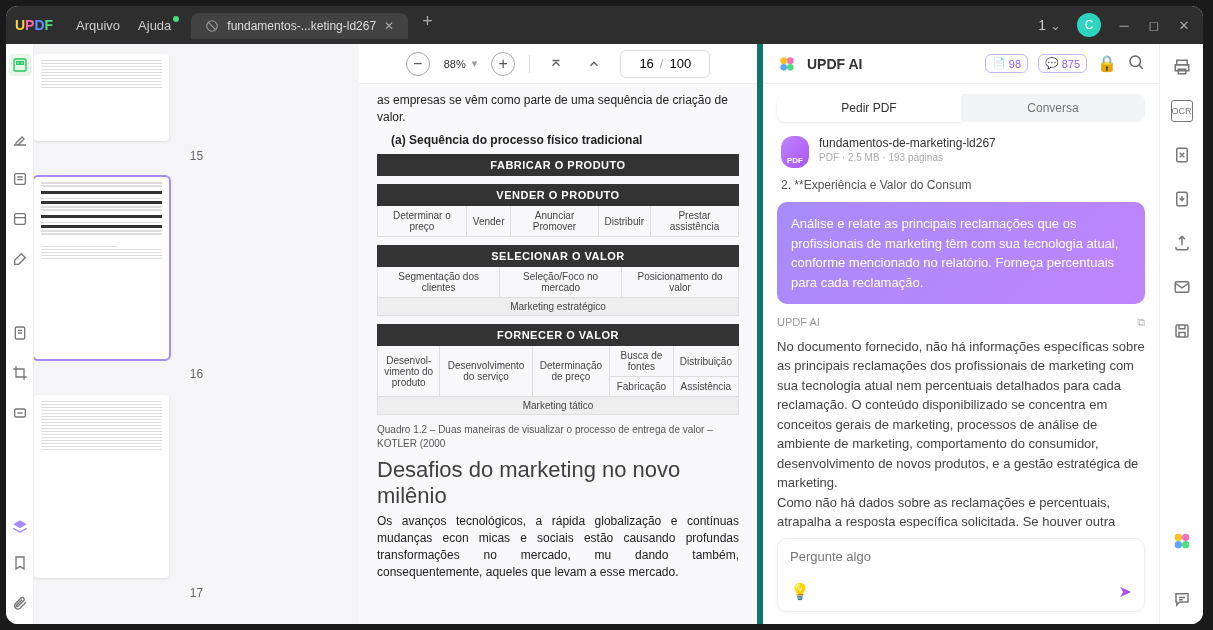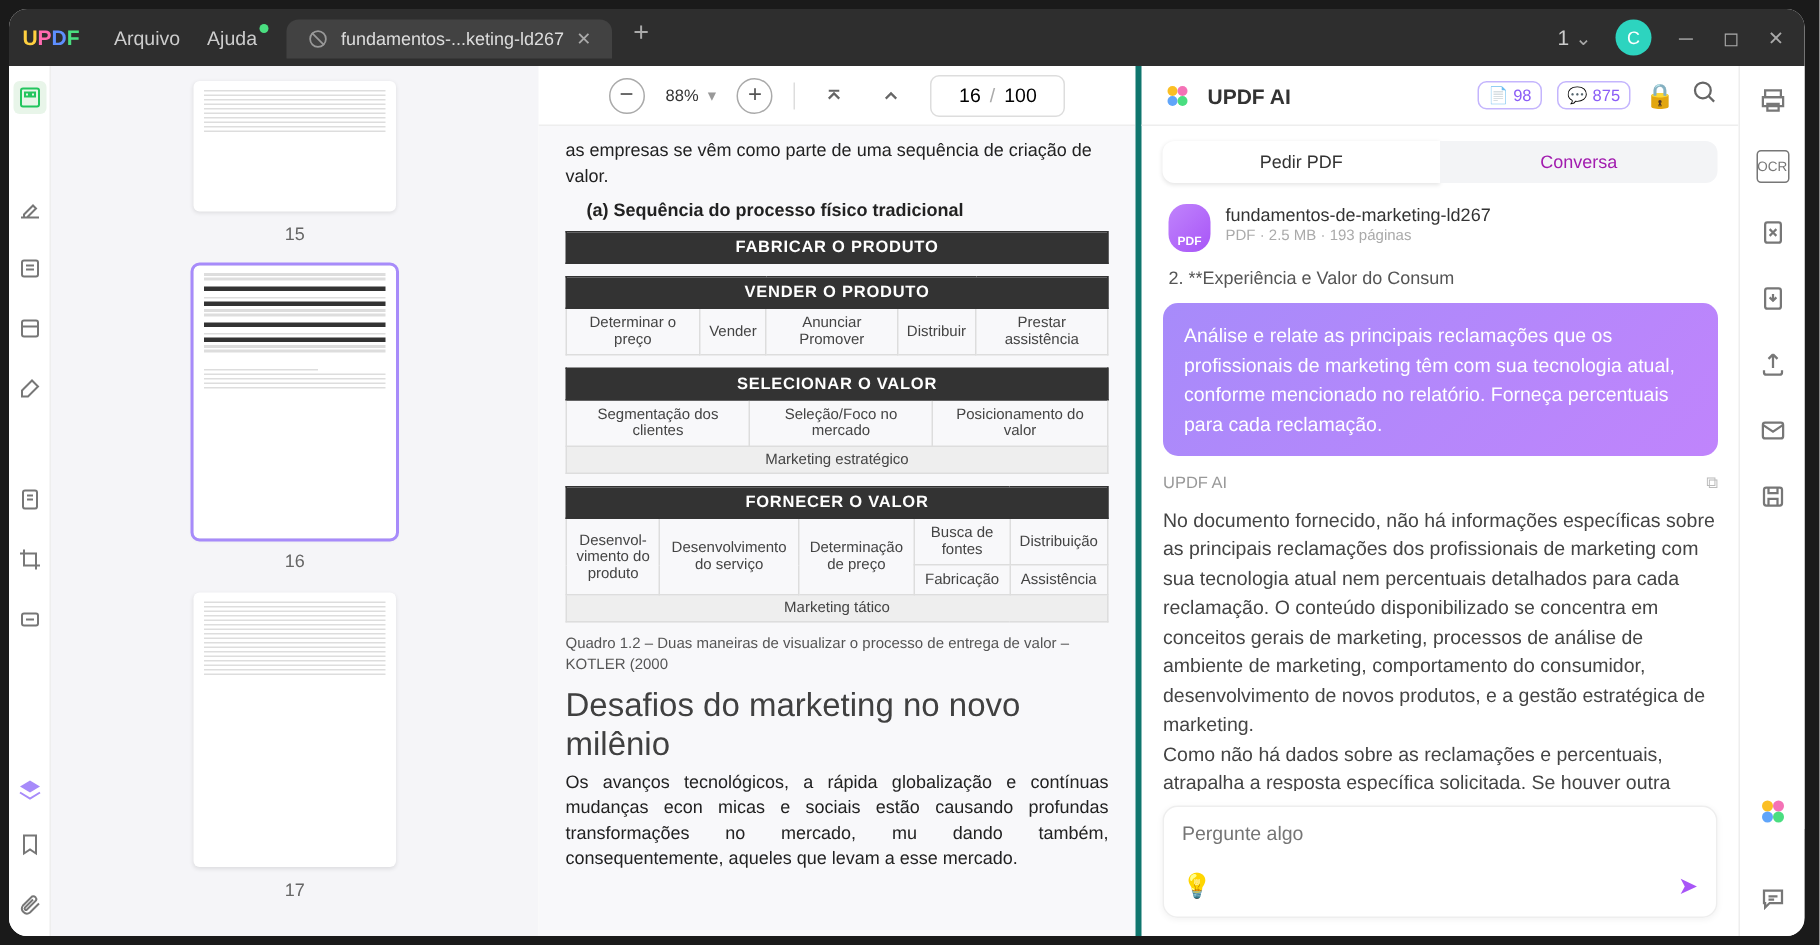--- a/index.html
+++ b/index.html
@@ -20,21 +20,21 @@
 .tab-add{margin-left:14px;color:#aaa;font-size:18px;cursor:pointer}
 .titlebar-right{display:flex;align-items:center;gap:16px;margin-right:12px}
 .user-count{color:#ccc;font-size:14px}
 .avatar{width:24px;height:24px;border-radius:50%;background:#2dd4bf;color:#fff;display:flex;align-items:center;justify-content:center;font-size:12px}
 .win-btn{width:14px;height:14px;color:#aaa;display:flex;align-items:center;justify-content:center;cursor:pointer}
 .body{flex:1;display:flex;overflow:hidden}
 .left-tools{width:28px;background:#fff;display:flex;flex-direction:column;align-items:center;padding-top:10px;gap:4px;border-right:1px solid #eee}
 .left-tools .tool{width:22px;height:22px;display:flex;align-items:center;justify-content:center;color:#666;cursor:pointer;border-radius:4px;margin-bottom:14px}
 .left-tools .tool.active{background:#e8f5e9}
 .left-tools .bottom{margin-top:auto;margin-bottom:10px}
-.thumbs{width:325px;background:#f5f5f8;overflow-y:auto;padding:10px 0;display:flex;flex-direction:column;align-items:center}
+.thumbs{width:325px;background:#f5f5f8;overflow-y:auto;padding:10px 0;display:flex;flex-direction:column;}
 .thumb{width:135px;background:#fff;border-radius:4px;margin-bottom:8px;box-shadow:0 1px 3px rgba(0,0,0,.1);padding:4px;display:flex;flex-direction:column}
 .thumb.selected{outline:2px solid #a78bfa}
 .thumb-content{flex:1;background:#fff}
 .thumb-num{text-align:center;font-size:12px;color:#666;margin-bottom:14px}
 .thumb .tbar{height:3px;background:#333;margin:1px 0}
 .thumb .tline{height:1.5px;background:#ddd;margin:1.5px 3px}
 .doc{flex:1;background:#f8f8fa;overflow:hidden;display:flex;flex-direction:column}
 .doc-toolbar{height:40px;display:flex;align-items:center;justify-content:center;gap:14px;border-bottom:1px solid #eee;background:#fff}
 .tb-btn{width:24px;height:24px;display:flex;align-items:center;justify-content:center;color:#555;cursor:pointer;border-radius:12px}
 .tb-btn.circle{border:1.5px solid #aaa}
@@ -42,27 +42,27 @@
 .page-input{width:90px;height:28px;border:1px solid #ddd;border-radius:6px;display:flex;align-items:center;justify-content:center;font-size:13px;gap:6px}
 .doc-page{flex:1;overflow-y:auto;padding:8px 18px;font-size:12px;color:#222}
 .doc-page p{margin-bottom:6px;line-height:1.4}
 .doc-page .sec-label{font-weight:700;margin:6px 0}
 .tbl-hdr{background:#333;color:#fff;text-align:center;font-weight:700;padding:4px;font-size:11px;letter-spacing:.5px;border:1px solid #333}
 table{width:100%;border-collapse:collapse;margin-bottom:8px}
 td{border:1px solid #ddd;padding:4px 6px;font-size:10px;text-align:center;color:#444}
 .tbl-sub{background:#eee;font-size:10px;text-align:center;padding:3px;border:1px solid #ddd}
 .caption{font-size:10px;color:#555;margin:0 0}
 .h2{font-size:22px;color:#404040;font-weight:400;margin:4px 0}
-.ai-panel{width:402px;background:#fff;border-left:4px solid #0f766e;display:flex;flex-direction:column}
+.ai-panel{width:402px;background:#fff;border-left:6px solid #0f766e;display:flex;flex-direction:column}
 .ai-top{height:40px;display:flex;align-items:center;padding:0 14px;gap:10px;border-bottom:1px solid #eee}
 .ai-logo{width:20px;height:20px}
 .ai-title{font-size:14px;font-weight:600;color:#333;flex:1}
 .badge{border:1px solid #c4b5fd;border-radius:6px;padding:2px 6px;font-size:11px;color:#8b5cf6;display:flex;align-items:center;gap:3px}
 .ai-tabs{display:flex;padding:10px 14px;gap:0}
-.ai-tab{flex:1;text-align:center;padding:7px;font-size:12px;cursor:pointer;color:#a21caf;background:#f3f4f6;border-radius:8px 0 0 8px}
+.ai-tab{flex:1;text-align:center;padding:7px;font-size:12px;cursor:pointer;color:#737373;background:#f3f4f6;border-radius:8px 0 0 8px}
 .ai-tab.active{background:#fff;color:#333;box-shadow:0 1px 3px rgba(0,0,0,.1)}
 .ai-tab:last-child{border-radius:0 8px 8px 0}
 .file-info{display:flex;gap:10px;padding:4px 18px 10px}
 .pdf-icon{width:28px;height:32px;background:linear-gradient(135deg,#c084fc,#a855f7);border-radius:12px;color:#fff;font-size:8px;display:flex;align-items:flex-end;justify-content:center;padding-bottom:3px;font-weight:700}
 .file-meta{font-size:10px;color:#aaa}
 .file-name{font-size:12px;color:#333;margin-bottom:2px}
 .ai-chat{flex:1;padding:0 14px;overflow-y:auto;font-size:13px;color:#444;line-height:1.5}
 .user-msg{background:linear-gradient(135deg,#a78bfa,#c084fc);color:#fff;padding:12px 14px;border-radius:10px;margin:10px 0;font-size:13px}
 .ai-label{font-size:11px;color:#999;margin:6px 0;display:flex;justify-content:space-between;align-items:center}
 .ai-input{margin:10px 14px 12px;border:1px solid #eee;border-radius:10px;padding:10px 12px;display:flex;flex-direction:column;gap:18px;box-shadow:0 1px 4px rgba(0,0,0,.05)}

